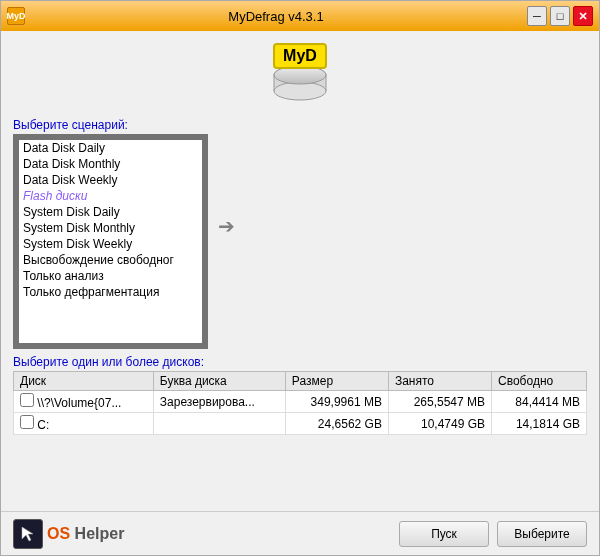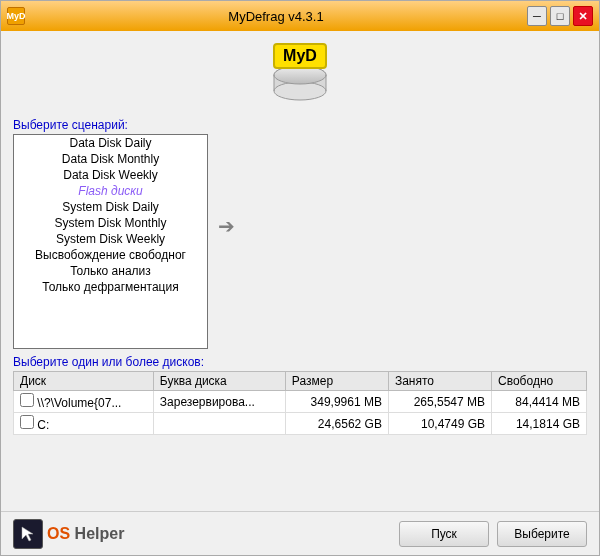--- a/index.html
+++ b/index.html
@@ -117,26 +117,25 @@
 
     
     .scenarios-row {
       display: flex;
       align-items: flex-start;
       gap: 10px;
     }
     .scenarios-list {
       width: 195px;
       height: 215px;
-      border: 1px solid #737373;
+      border: 6px solid #737373;
       background: #fff;
       overflow-y: auto;
       overflow-x: hidden;
       flex-shrink: 0;
-      text-align: center;
     }
     .scenario-item {
       padding: 1px 4px;
       cursor: pointer;
       white-space: nowrap;
       overflow: hidden;
       text-overflow: ellipsis;
       font-size: 12px;
     }
     .scenario-item.blue { color: #8b5cf6; font-style: italic; }

